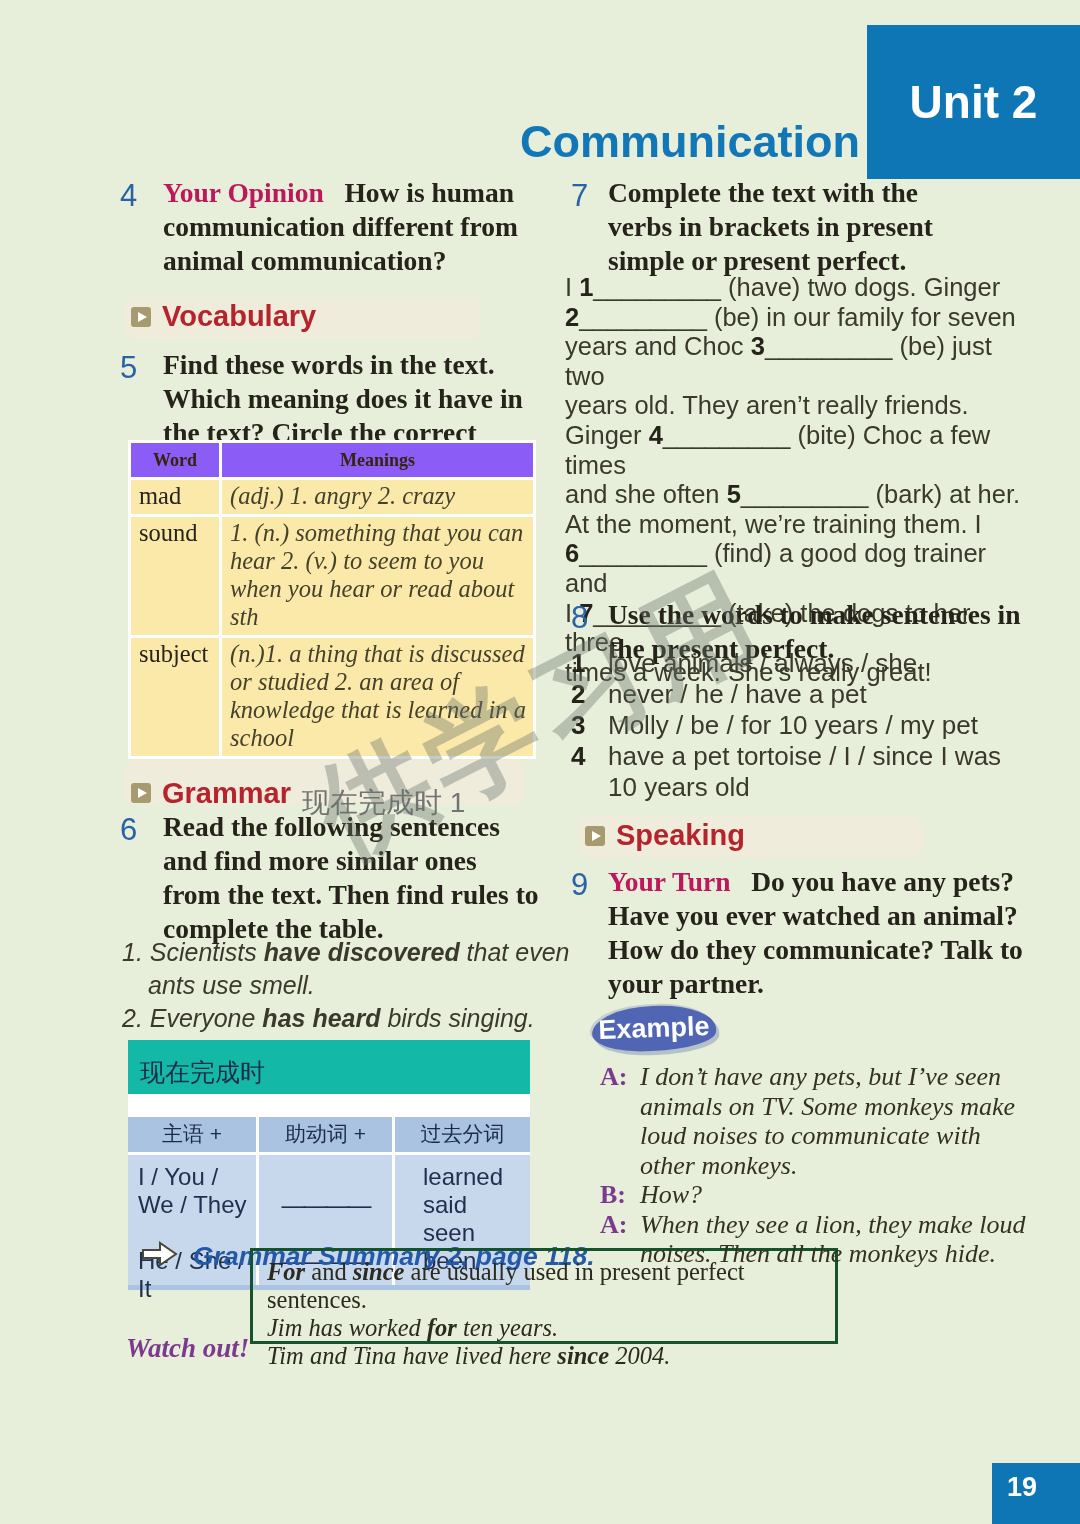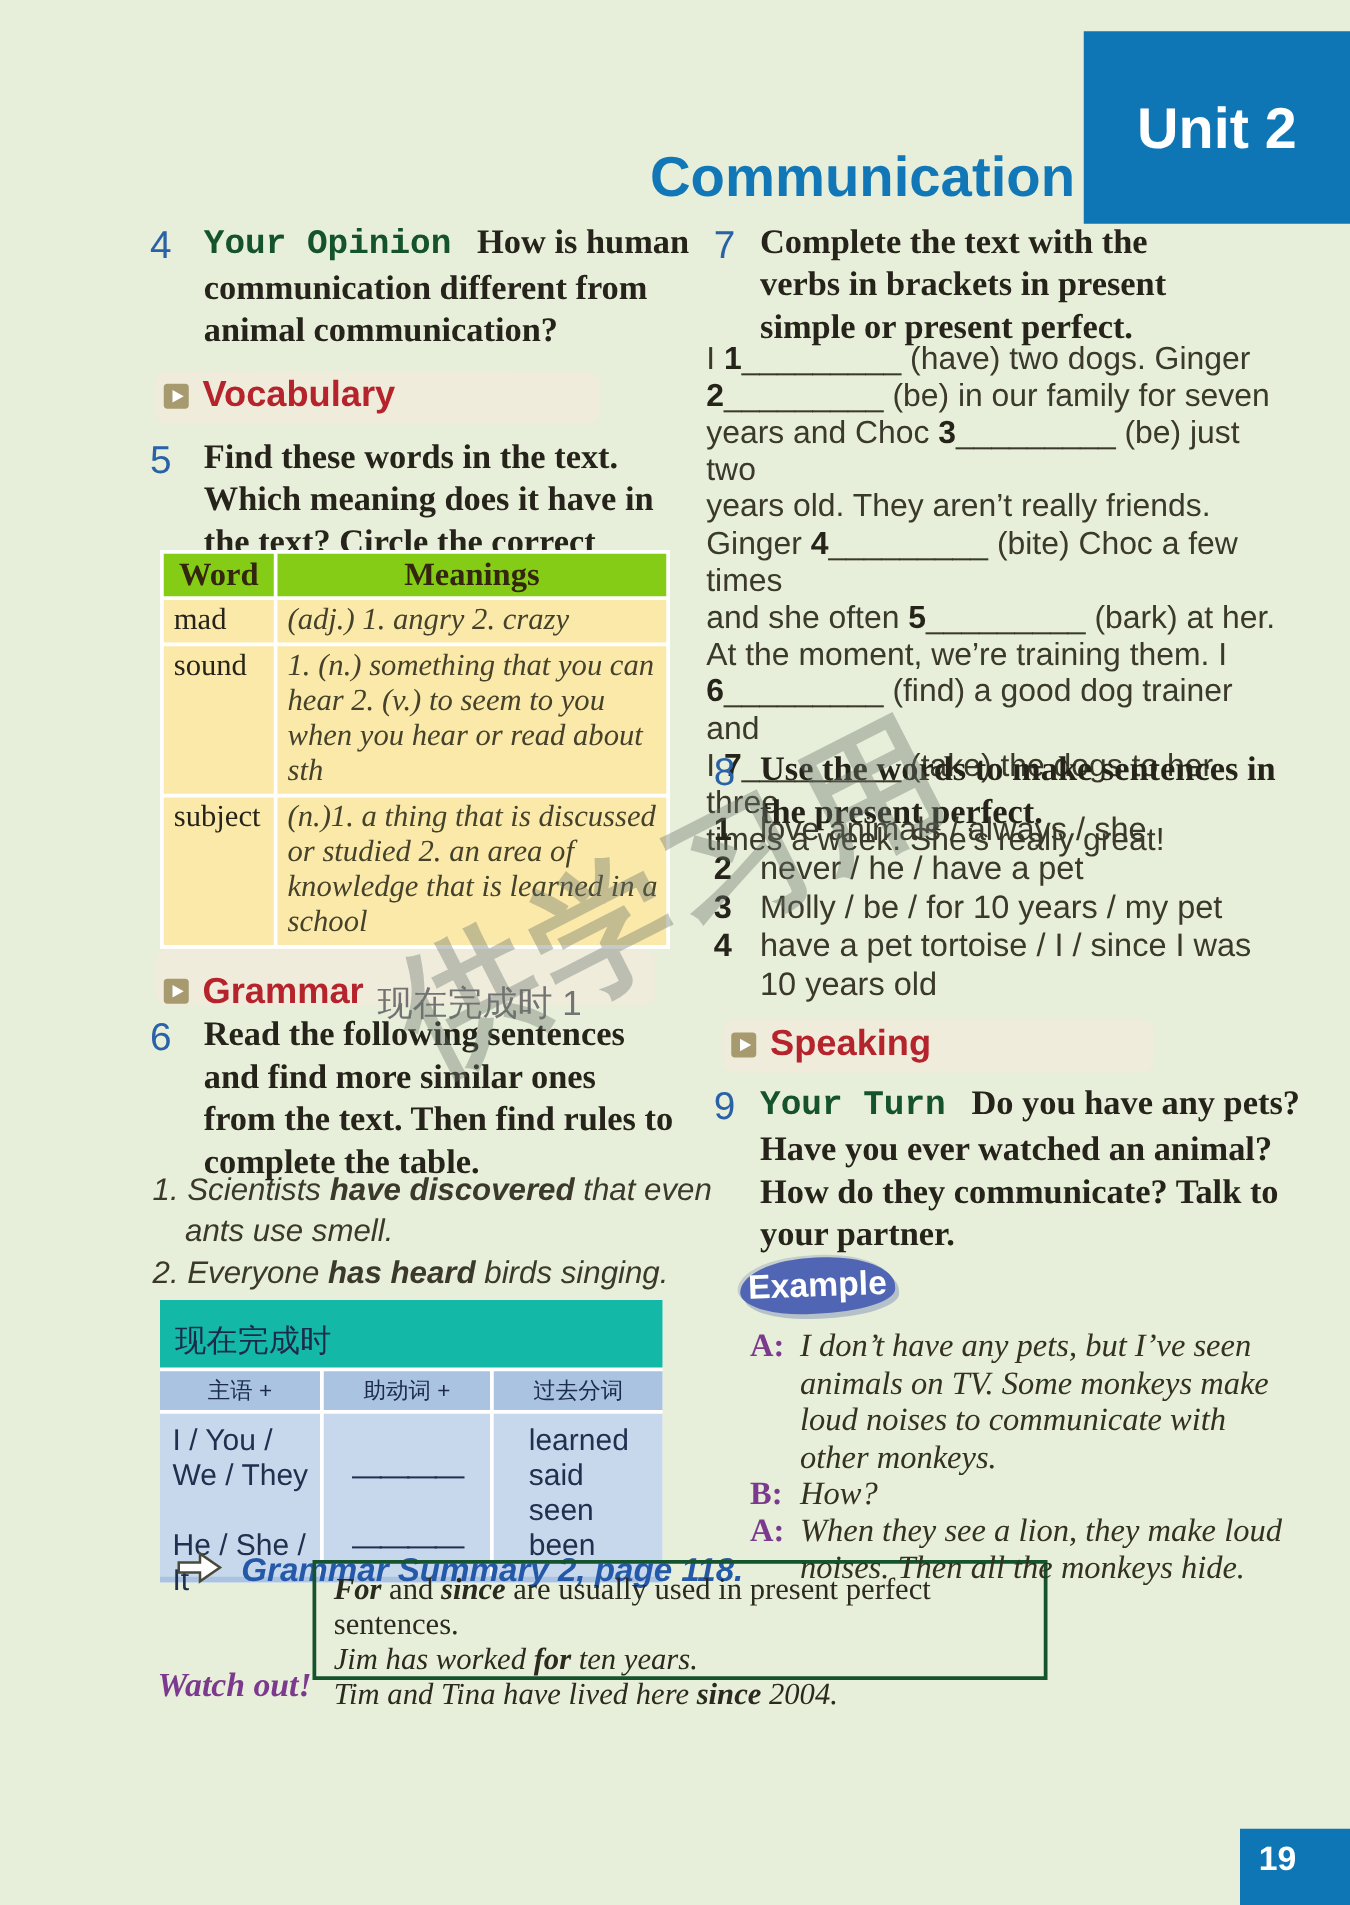--- a/index.html
+++ b/index.html
@@ -9,50 +9,50 @@
   
   .unit-badge{position:absolute;left:867px;top:25px;width:213px;height:154px;background:#0f76b6;
     color:#fff;display:flex;align-items:center;justify-content:center;
     font-family:"Liberation Sans",sans-serif;font-weight:bold;font-size:46px;}
   .page-title{position:absolute;left:300px;top:92px;width:560px;text-align:right;
     font-family:"Liberation Sans",sans-serif;font-weight:bold;font-size:45px;color:#1177b7;margin-top:24px;}
 
   
   .exnum{position:absolute;font-family:"Liberation Sans",sans-serif;font-size:31px;color:#2a62a8;}
   .extitle{position:absolute;font-weight:bold;font-size:27.5px;line-height:34px;color:#26241a;}
-  .blue-label{font-family:Liberation Mono, monospace;font-weight:bold;color:#14532d;}
+  .blue-label{font-family:Liberation Serif, serif;font-weight:bold;color:#be185d;}
 
   
   .sec-band{position:absolute;background:rgba(240,235,218,0.85);border-radius:9px;}
   .sec{position:absolute;display:flex;align-items:center;gap:11px;}
   .play-icon{width:20px;height:20px;background:#a79a6e;border-radius:3px;flex:0 0 auto;
     display:inline-flex;align-items:center;justify-content:center;}
   .play-icon::after{content:"";border-left:9px solid #fff;border-top:5px solid transparent;
     border-bottom:5px solid transparent;margin-left:3px;}
   .sec-label{font-family:Liberation Sans, sans-serif;font-weight:bold;font-size:29px;color:#b5242c;}
   .sec-cn{font-family:Liberation Sans, sans-serif;font-size:28px;color:#737373;margin-top:20px;}
 
   
   .vtable{position:absolute;left:128px;top:440px;width:402px;background:#fff;border:3px solid #fff;
     display:grid;grid-template-columns:88px 1fr;gap:3px;font-size:24.5px;line-height:28px;}
-  .vtable .h{background:#84cc16;font-weight:bold;text-align:center;padding:3px 0;font-size:26px;color:#33250e;}
+  .vtable .h{background:#8b5cf6;font-weight:bold;text-align:center;padding:3px 0;font-size:18px;color:#33250e;}
   .vtable .c{background:#fbe9a9;padding:2px 4px 4px 8px;}
   .vtable .m{font-style:italic;color:#45422c;}
 
   
   .g-sents{position:absolute;left:122px;top:936px;width:462px;
     font-family:"Liberation Sans",sans-serif;font-style:italic;font-size:25px;line-height:33px;color:#3a392b;}
   .g-sents p{margin:0;padding-left:26px;text-indent:-26px;}
 
   
   .gtable{position:absolute;left:128px;top:1040px;width:402px;background:#fff;
     font-family:"Liberation Sans",sans-serif;color:#1c2b4a;}
   .gt-title{background:#14b8a6;padding:16px 12px 5px;font-size:25px;}
   .gt-head{display:grid;grid-template-columns:128px 133px 1fr;gap:3px;margin-top:3px;}
-  .gt-head div{background:#a9c3e1;text-align:center;padding:3px 0 4px;font-size:18px;}
+  .gt-head div{background:#a9c3e1;text-align:center;padding:3px 0 4px;font-size:21px;margin-top:20px;}
   .gt-body{display:grid;grid-template-columns:128px 133px 1fr;gap:3px;margin-top:3px;
     border-bottom:5px solid #a9c3e1;}
   .gt-body .col{background:#c8d8ec;padding:8px 0 10px;}
   .tline{height:28px;font-size:24px;padding-left:10px;color:#21304f;}
   .col-aux .tline{text-align:center;padding-left:0;letter-spacing:-2px;}
   .col-pp .tline{padding-left:28px;}
 
   
   .gsum{position:absolute;left:140px;top:1240px;display:flex;align-items:center;gap:13px;}
   .gsum-text{font-family:"Liberation Sans",sans-serif;font-weight:bold;font-style:italic;

